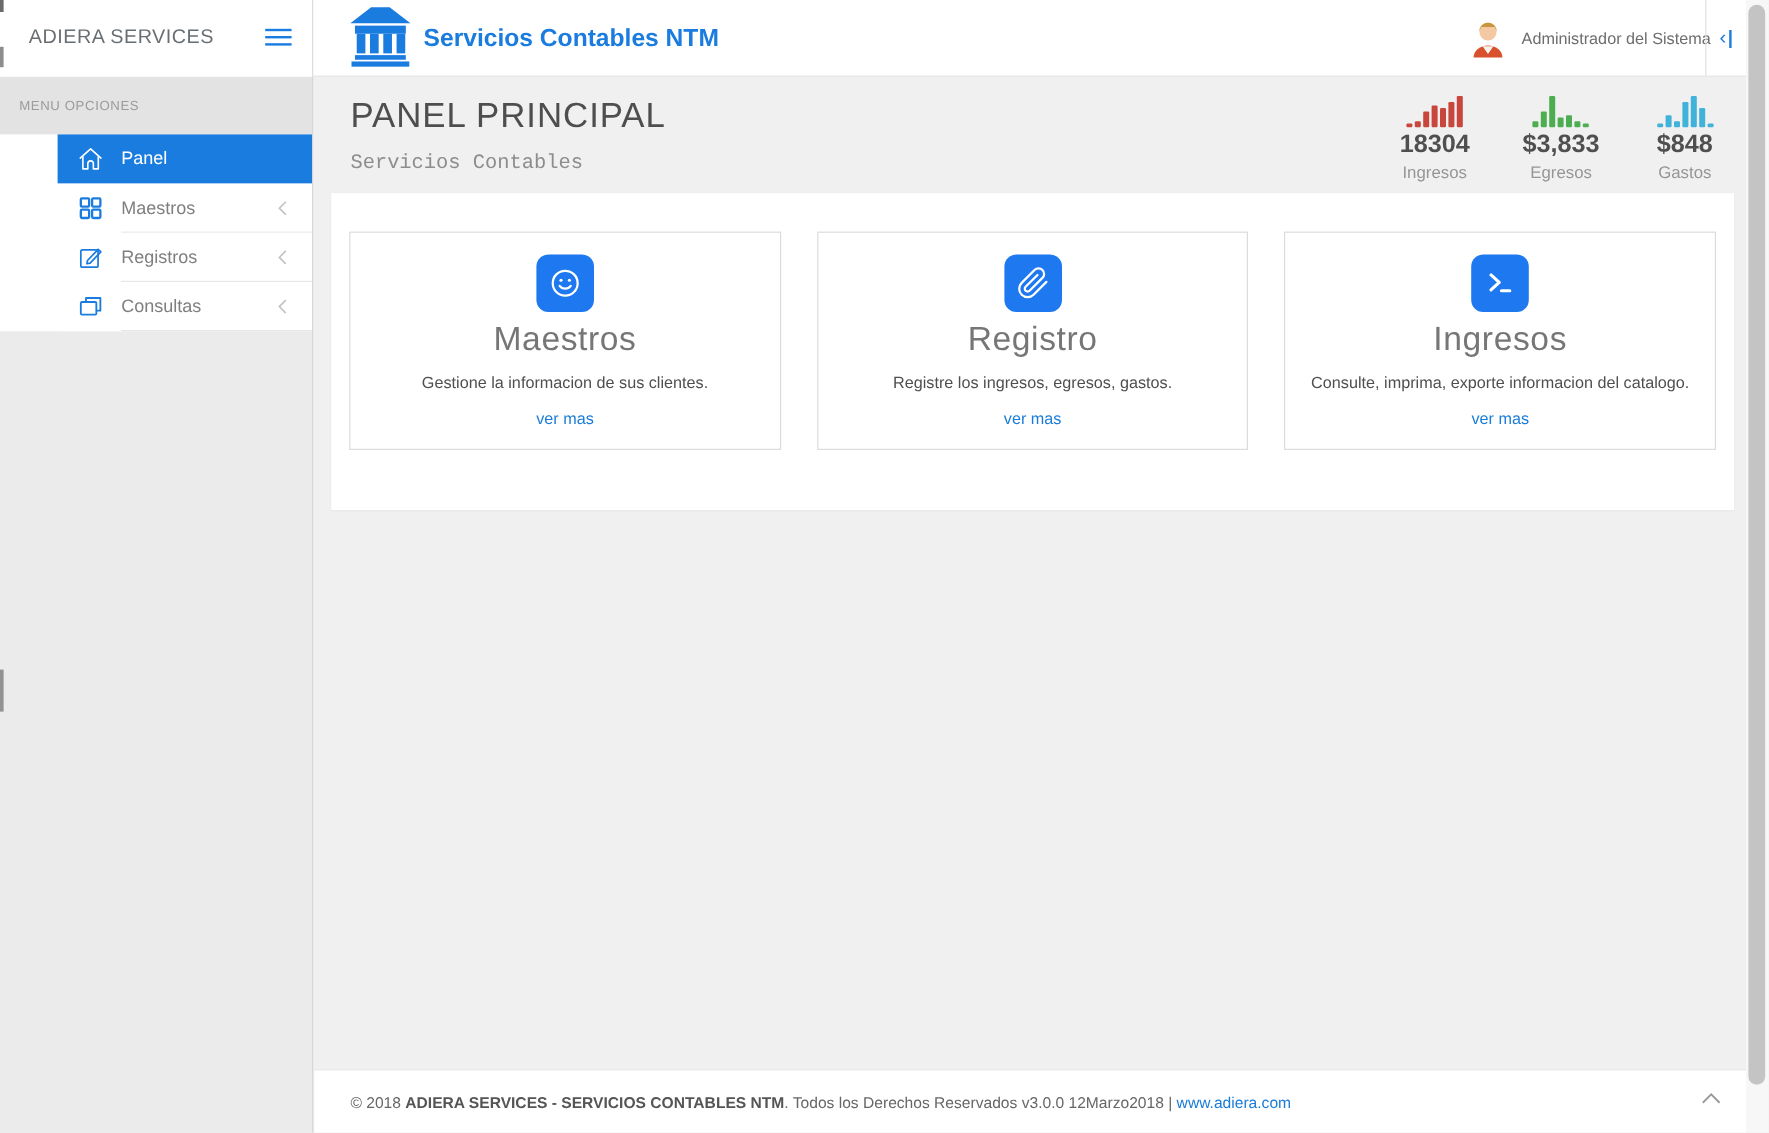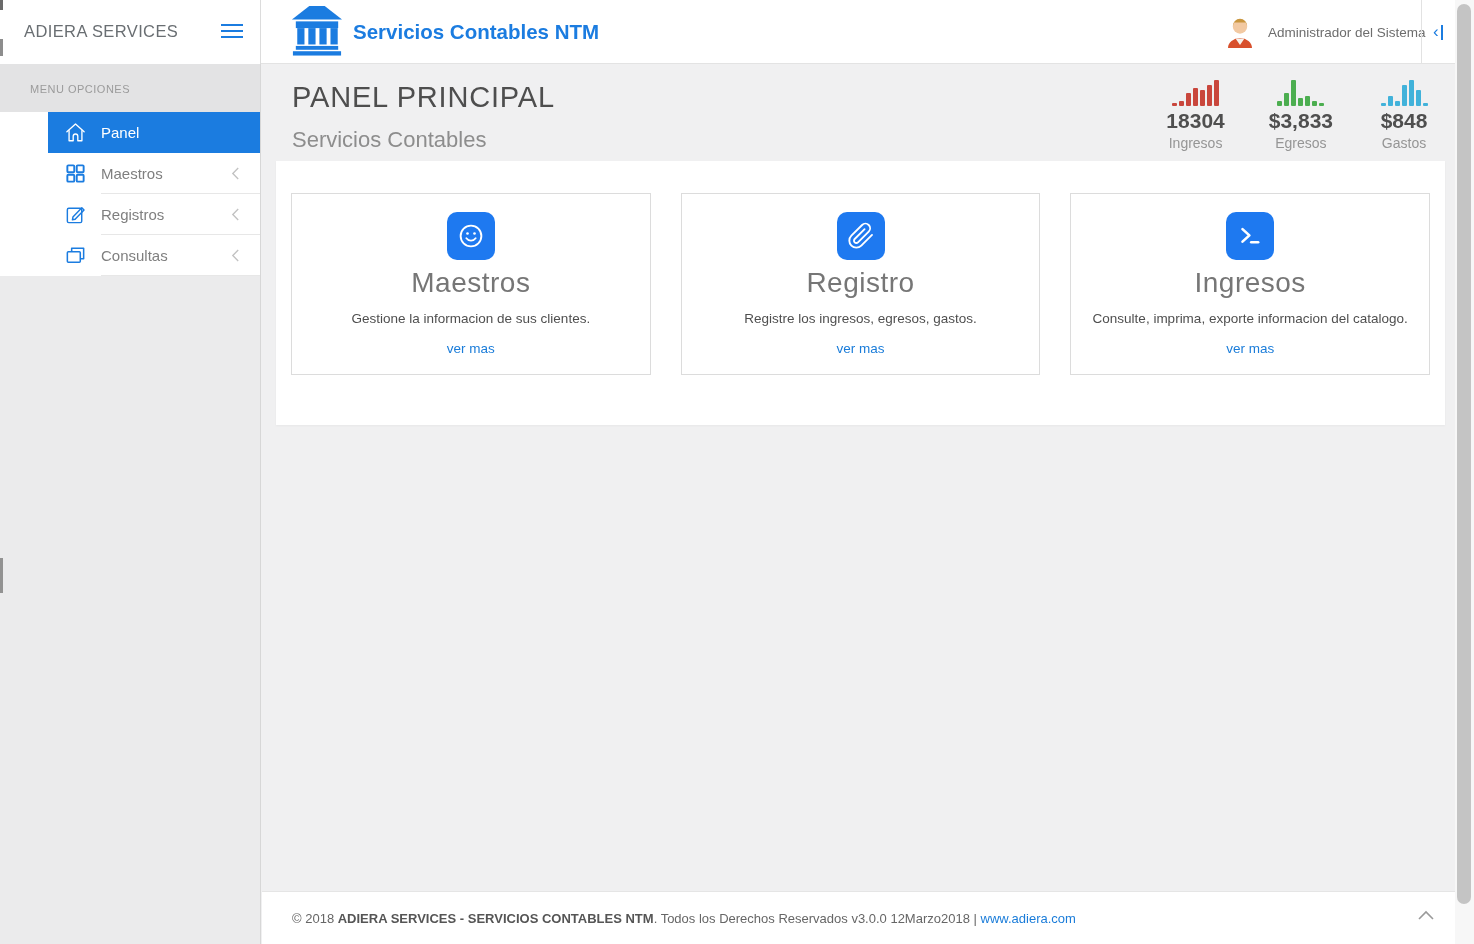--- a/index.html
+++ b/index.html
@@ -43,21 +43,21 @@
   .scrollbar { position:absolute; right:0; top:0; width:19px; height:944px; background:#f7f7f7; z-index:9; }
   .scroll-thumb { position:absolute; left:2px; top:4px; width:14px; height:900px; background:#c4c4c4; border-radius:7px; }
 
   
   .sidebar {
     position:absolute; left:0; top:64px; width:261px; bottom:0;
     background:#ebebec; border-right:1px solid #d7d7d7;
   }
   .menu-label {
     height:48px; line-height:50px; background:#e3e3e4; color:#9b9b9b;
-    font-size:11px; letter-spacing:.5px; padding-left:30px;
+    font-size:11px; letter-spacing:.5px; padding-left:16px;
   }
   .menu-items { background:#fff;padding-left:48px; }
   .menu-item {
     position:relative; height:41px; display:flex; align-items:center;
     padding-left:16px; cursor:pointer; background:#fff;
   }
   .menu-item::after {
     content:""; position:absolute; left:53px; right:0; bottom:0; height:1px; background:#e7e7e7;
   }
   .menu-item .mi-icon { width:23px; height:23px; margin-right:14px; color:#1b7ce0; flex:0 0 auto; }
@@ -65,21 +65,21 @@
   .menu-item .mi-chevron { position:absolute; right:20px; top:13px; width:9px; height:15px; color:#c2c2c2; }
   .menu-item.active { background:#1b7ce0; }
   .menu-item.active::after { display:none; }
   .menu-item.active .mi-icon { color:#fff; }
   .menu-item.active .mi-label { color:#fff; }
 
   
   .main { position:absolute; left:262px; top:64px; right:19px; bottom:0; background:#f0f0f1; }
   .page-head { padding:17px 0 0 30px; }
   .page-title { margin:0; font-size:29px; font-weight:400; color:#4e4e4e; letter-spacing:.8px; }
-  .page-subtitle { margin:13px 0 0; font-size:22px; color:#8d8d8d; }
+  .page-subtitle { margin:13px 0 0; font-size:17px; color:#8d8d8d;font-family:Liberation Mono, monospace; }
 
   .stats { position:absolute; top:13px; right:24px; display:flex; gap:44px; }
   .stat { text-align:center; min-width:54px; }
   .spark { display:flex; align-items:flex-end; justify-content:center; gap:2px; height:29px; }
   .spark .bar { width:5px; border-radius:1px; }
   .stat-value { font-size:21px; font-weight:bold; color:#4f4f4f; margin-top:3px; }
   .stat-label { font-size:14px; color:#959595; margin-top:2px; }
 
   .content-panel {
     position:absolute; left:14px; right:10px; top:97px; height:264px;

